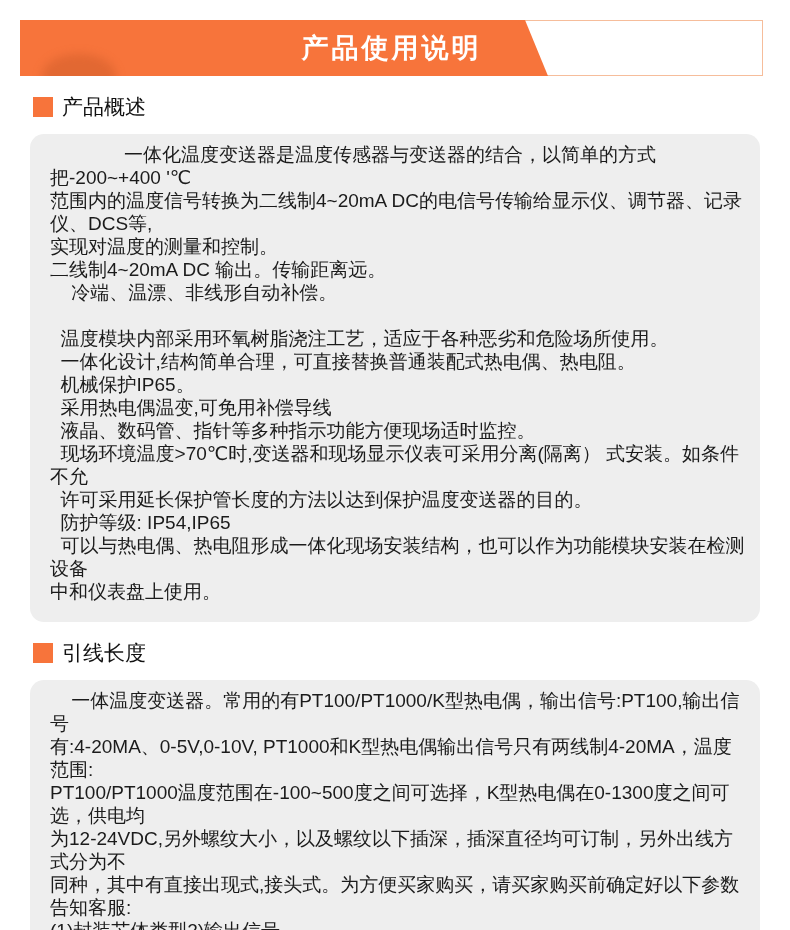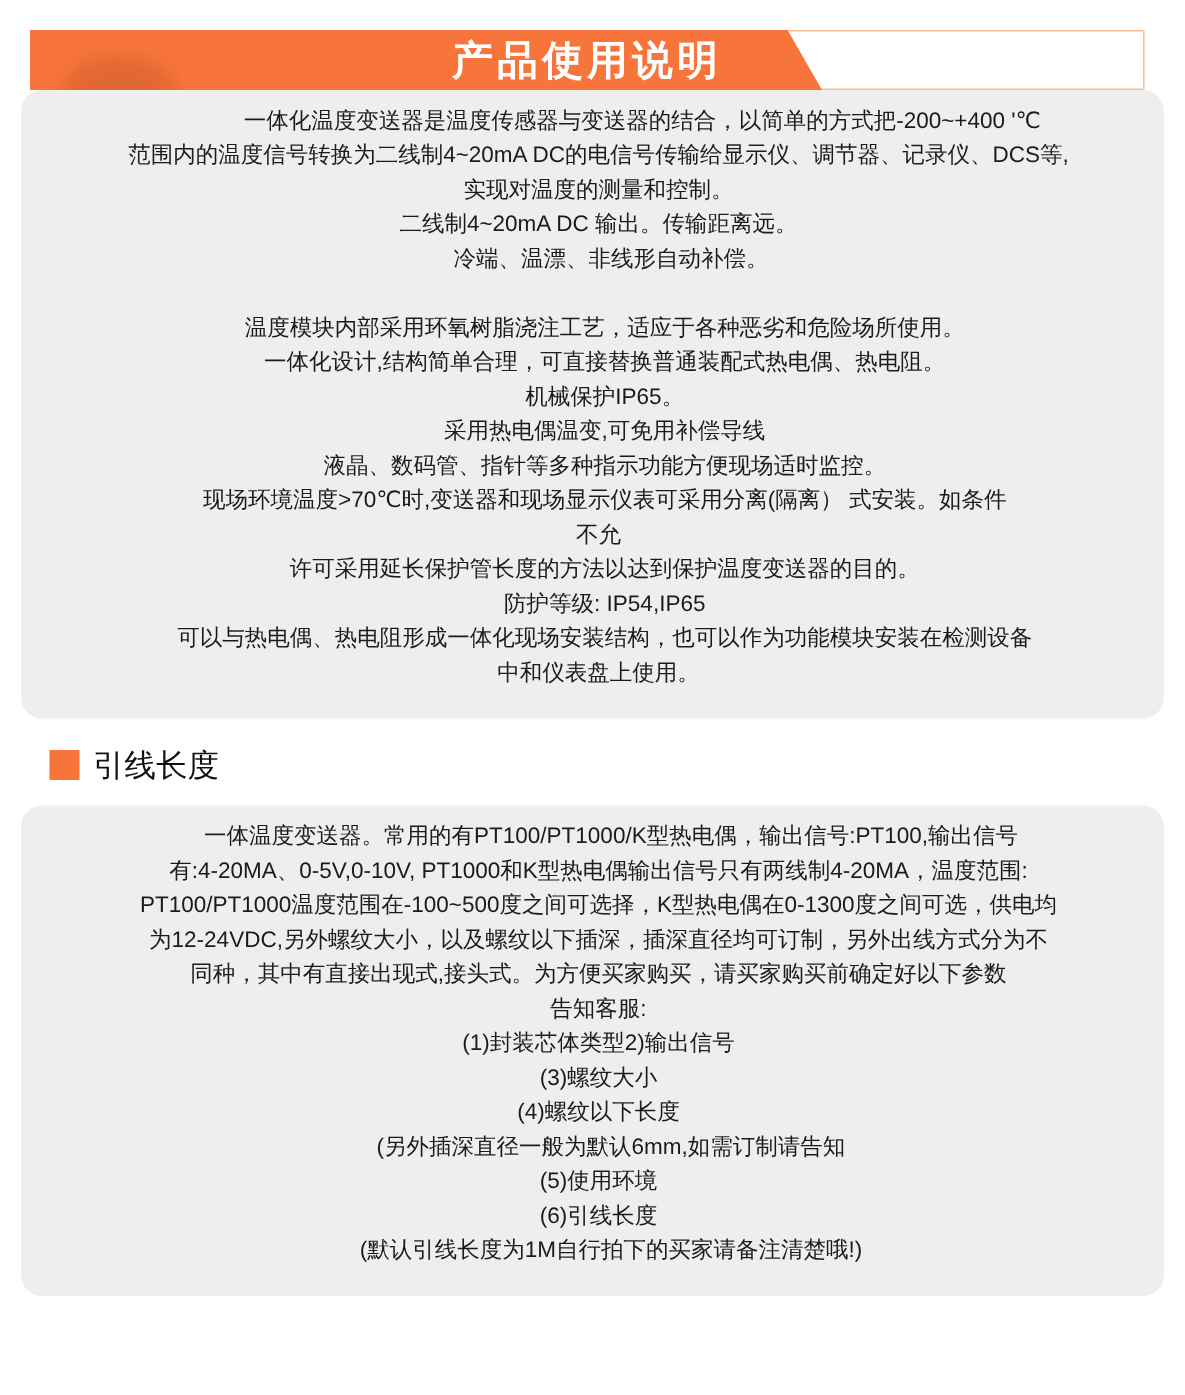--- a/index.html
+++ b/index.html
@@ -14,21 +14,21 @@
     position: relative;
     width: 790px;
     height: 930px;
     overflow: hidden;
     background: #ffffff;
   }
   
   .banner {
     position: relative;
     margin: 20px 27px 0 20px;
-    height: 40px;
+    height: 56px;
     background: #ffffff;
     border: 1px solid #f6bd9b;
     box-sizing: border-box;
   }
   .banner-ribbon {
     position: absolute;
     top: -1px;
     left: -1px;
     bottom: -1px;
     width: 528px;
@@ -67,41 +67,44 @@
     color: #111111;
   }
   .bullet {
     width: 20px;
     height: 20px;
     background: #f7743b;
     flex: 0 0 auto;
   }
   
   .text-box {
-    margin: 0 14px;
+    margin: 0 30px;
     background: #eeeeee;
     border-radius: 14px;
     padding: 9px 12px 19px 20px;
-    font-size: 15px;
+    font-size: 19px;
     line-height: 23px;
     white-space: pre-wrap;
     color: #1b1b1b;
-    text-align: center;
   }
 </style>
 </head>
 <body>
 
 <div class="page">
 
   <div class="banner">
     <div class="banner-ribbon"></div>
     <div class="banner-title">产品使用说明</div>
   </div>
 
+  <div class="section-heading">
+    <span class="bullet"></span>
+    <span>产品概述</span>
+  </div>
 
   <div class="text-box">              一体化温度变送器是温度传感器与变送器的结合，以简单的方式把-200~+400 '℃
 范围内的温度信号转换为二线制4~20mA DC的电信号传输给显示仪、调节器、记录仪、DCS等,
 实现对温度的测量和控制。
 二线制4~20mA DC 输出。传输距离远。
     冷端、温漂、非线形自动补偿。
 
   温度模块内部采用环氧树脂浇注工艺，适应于各种恶劣和危险场所使用。
   一体化设计,结构简单合理，可直接替换普通装配式热电偶、热电阻。
   机械保护IP65。

